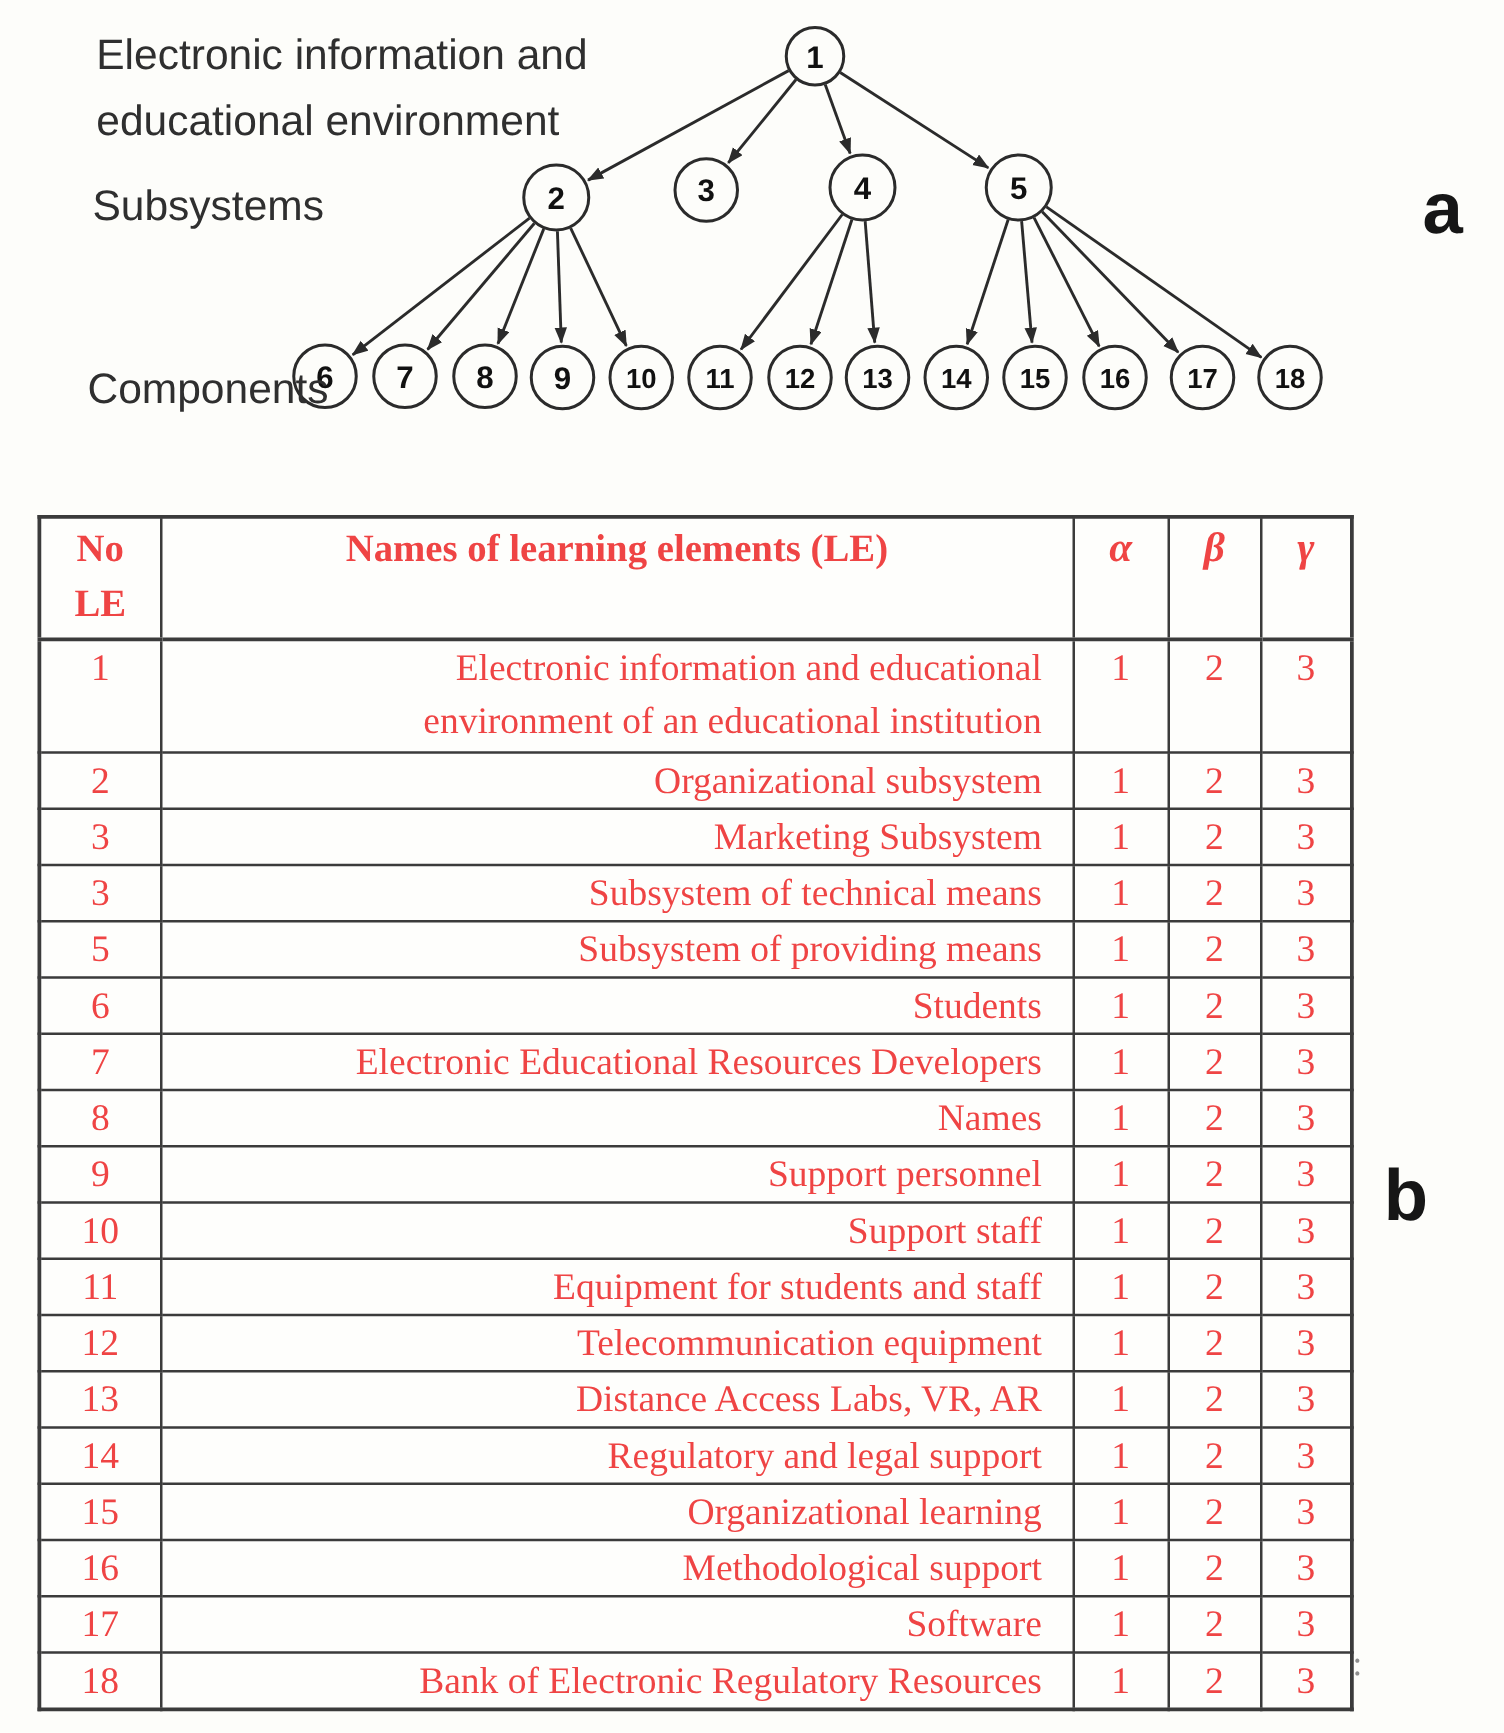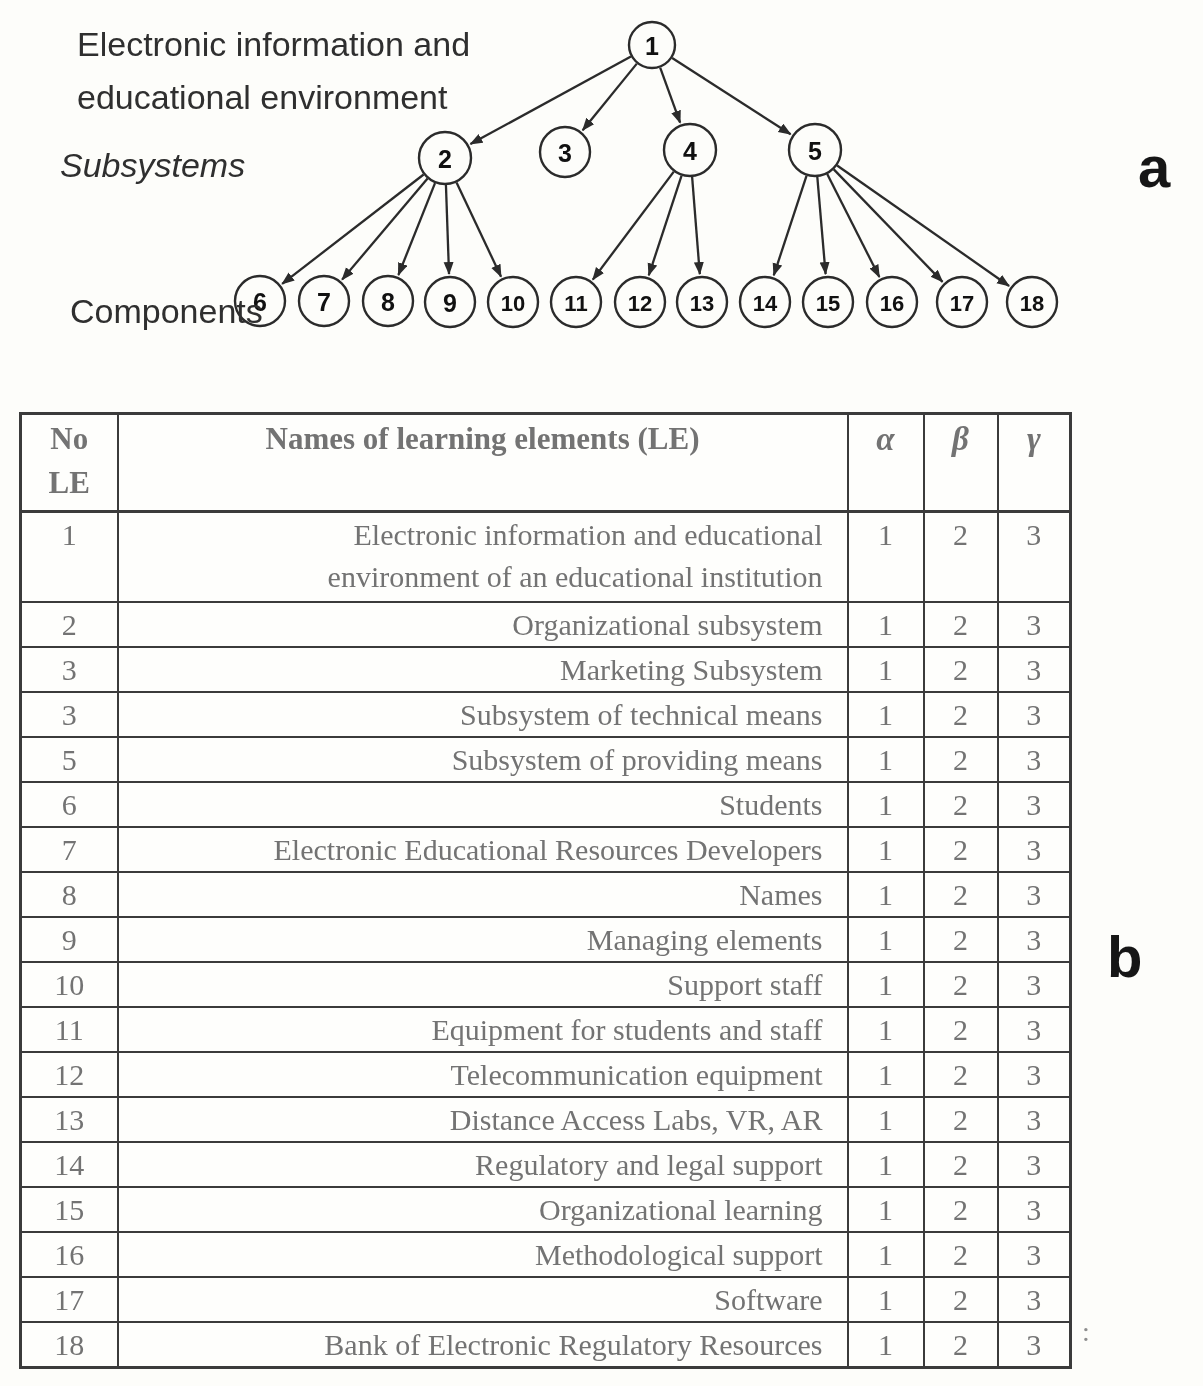--- a/index.html
+++ b/index.html
@@ -19,38 +19,38 @@
     font-family:"Liberation Sans",sans-serif;
     font-weight:bold;fill:#111;
     text-anchor:middle;dominant-baseline:central;
   }
   .diagram-label{
     position:absolute;
     font-size:34px;line-height:53px;
     color:#2f2f2f;letter-spacing:0px;margin-left:44px;
   }
   #diagram-title{left:33px;top:18px;width:480px;}
-  #subsystems-label{left:16px;top:139px;font-style:italic;}
+  #subsystems-label{left:30px;top:139px;}
   #components-label{left:26px;top:285px;}
   .panel-label{
     position:absolute;
     font-size:58px;font-weight:bold;color:#161616;
     line-height:1;
   }
   #panel-a{left:1138px;top:138px;}
   #panel-b{left:1107px;top:928px;}
   
   .le-table{
-    position:absolute;left:19px;top:412px;
+    position:absolute;left:30px;top:412px;
     border-collapse:collapse;
     table-layout:fixed;
     width:1050px;
     background:#fefefc;
     font-family:"Liberation Serif",serif;
-    color:#737373;
+    color:#ef4444;
   }
   .le-table td,.le-table th{
     border:2px solid #3b3b3b;
     vertical-align:top;
     overflow:hidden;
   }
   .le-table{border:3px solid #3b3b3b;}
   .le-table thead th{
     height:92px;
     border-bottom:3px solid #3b3b3b;
@@ -257,21 +257,21 @@
       </tr>
       <tr>
         <td class="c-no">8</td>
         <td class="c-name">Names</td>
         <td class="c-alpha">1</td>
         <td class="c-beta">2</td>
         <td class="c-gamma">3</td>
       </tr>
       <tr>
         <td class="c-no">9</td>
-        <td class="c-name">Managing elements</td>
+        <td class="c-name">Support personnel</td>
         <td class="c-alpha">1</td>
         <td class="c-beta">2</td>
         <td class="c-gamma">3</td>
       </tr>
       <tr>
         <td class="c-no">10</td>
         <td class="c-name">Support staff</td>
         <td class="c-alpha">1</td>
         <td class="c-beta">2</td>
         <td class="c-gamma">3</td>

